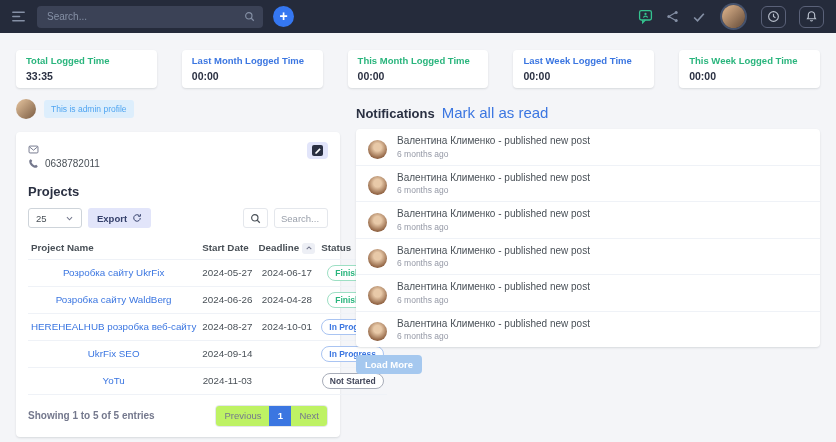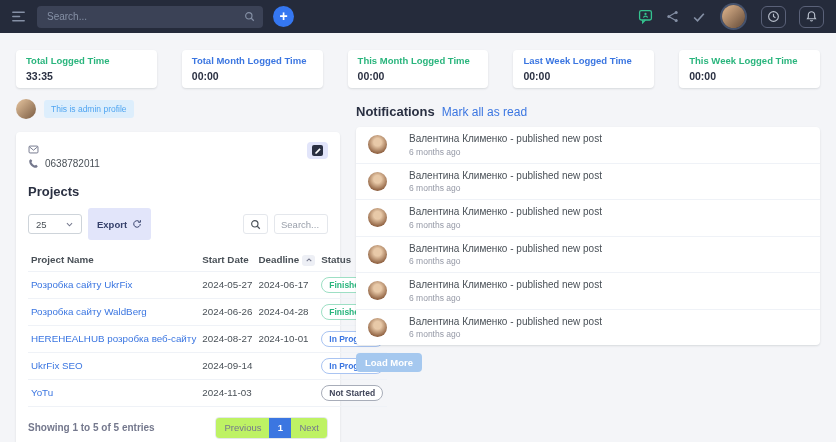--- a/index.html
+++ b/index.html
@@ -40,50 +40,50 @@
   .contact-row { display:flex; align-items:center; gap:6px; font-size:10px; margin-bottom:3px; color:#495057; }
   .contact-row .cic { color:#74788d; display:flex; align-items:center; }
   .email-link { color:#3b76e1; text-decoration:none; cursor:pointer; }
   .edit-btn { position:absolute; top:10px; right:12px; width:21px; height:17px; background:#e2e5fa; border:none; border-radius:4px; display:flex; align-items:center; justify-content:center; cursor:pointer; }
   .edit-inner { width:11px; height:11px; background:#2a3042; border-radius:2px; display:flex; align-items:center; justify-content:center; }
 
   .projects-title { font-size:13px; font-weight:bold; color:#2a3042; margin-top:15px; }
   .ctrl-row { display:flex; align-items:center; margin-top:9px; gap:6px; }
   .pagesize { width:54px; height:20px; border:1px solid #ced4da; border-radius:3px; font-size:9.5px; color:#495057; display:flex; align-items:center; padding:0 7px; cursor:pointer; background:#fff; }
   .pagesize .car { margin-left:auto; color:#74788d; display:flex; }
-  .export-btn { height:20px; background:#e2e5fa; color:#35406b; border:none; border-radius:3px; font-size:9.5px; font-weight:bold; display:flex; align-items:center; gap:5px; padding:16px 9px; cursor:pointer; font-family:inherit; }
+  .export-btn { height:20px; background:#e2e5fa; color:#35406b; border:none; border-radius:3px; font-size:9.5px; font-weight:bold; display:flex; align-items:center; gap:5px; padding:4px 9px; cursor:pointer; font-family:inherit; }
   .ctrl-spacer { flex:1; }
   .tbl-search-btn { width:25px; height:20px; border:1px solid #e4e7ec; border-radius:3px; background:#fff; color:#495057; display:flex; align-items:center; justify-content:center; cursor:pointer; }
   .tbl-search { width:54px; height:20px; border:1px solid #e4e7ec; border-radius:3px; font-size:9.5px; padding:0 6px; outline:none; color:#495057; font-family:inherit; }
   .tbl-search::placeholder { color:#9aa0ab; }
 
   table.projects { width:100%; border-collapse:collapse; margin-top:9px; }
   .projects th { text-align:left; font-size:9.8px; color:#495057; font-weight:bold; padding:5px 3px; border-bottom:1px solid #eff2f7; white-space:nowrap; cursor:pointer; }
   .sort-chip { display:inline-flex; align-items:center; justify-content:center; background:#edeff5; border-radius:3px; width:13px; height:11px; color:#74788d; margin-left:3px; vertical-align:middle; }
-  .projects td { font-size:9.8px; color:#495057; padding:0 3px; border-bottom:1px solid #eff2f7; height:27px; white-space:nowrap; }
+  .projects td { font-size:9.8px; color:#495057; padding:0 3px; border-bottom:1px solid #eff2f7; height:27px; white-space:nowrap;text-align:center; }
   .proj-link { color:#3b76e1; text-decoration:none; cursor:pointer; }
   .badge { display:inline-block; font-size:8.5px; font-weight:bold; padding:2px 7px; border-radius:9px; border:1px solid; background:#fff; }
   .badge.finished { color:#2ab57d; border-color:#9ddfc4; }
   .badge.progress { color:#3b76e1; border-color:#a9c4f2; }
   .badge.notstarted { color:#41465a; border-color:#a8adb9; }
 
   .tbl-footer { display:flex; align-items:center; margin-top:10px; }
   .showing { font-size:10px; color:#74788d;font-weight:bold; }
   .pager { margin-left:auto; display:flex; border:1px solid #e4e7ec; border-radius:4px; overflow:hidden; height:22px; font-size:9.5px; }
   .pager > div { display:flex; align-items:center; padding:0 8px; cursor:pointer; }
   .pg-prev, .pg-next { color:#74788d; background:#bef264; }
   .pg-num { background:#3b76e1; color:#fff; width:22px; justify-content:center; font-weight:bold; }
 
   
   .right-col { position:absolute; left:356px; top:104px; width:464px; }
   .notif-head { display:flex; align-items:baseline; gap:7px; }
   .notif-title { font-size:13px; font-weight:bold; color:#2a3042; }
-  .mark-all { font-size:12px; color:#3b76e1; text-decoration:none; cursor:pointer; }
+  .mark-all { font-size:15px; color:#3b76e1; text-decoration:none; cursor:pointer; }
   .notif-card { margin-top:8px; }
-  .notif-item { display:flex; align-items:center; gap:22px; padding:6px 12px; border-bottom:1px solid #eff2f7; }
+  .notif-item { display:flex; align-items:flex-end; gap:10px; padding:6px 12px; border-bottom:1px solid #eff2f7; }
   .notif-item:last-child { border-bottom:none; }
   .notif-avatar { width:19px; height:19px; border-radius:50%; background:radial-gradient(circle at 50% 38%, #e8c9a8 25%, #8d5f3f 75%); flex:none; }
   .notif-txt .t { font-size:10px; color:#495057; }
   .notif-txt .time { font-size:8.5px; color:#9599a6; margin-top:2.5px; }
   .load-more { margin-top:8px; background:#a5c8ef; color:#fff; border:none; border-radius:4px; font-size:9.5px; font-weight:bold; padding:4px 9px; cursor:pointer; font-family:inherit; }
 
   svg { display:block; }
 </style>
 </head>
 <body>
@@ -143,21 +143,21 @@
     </span>
   </span>
 </div>
 
 <div class="stats">
   <div class="stat-card">
     <div class="stat-label green">Total Logged Time</div>
     <div class="stat-value">33:35</div>
   </div>
   <div class="stat-card">
-    <div class="stat-label blue">Total Month Logged Time</div>
+    <div class="stat-label blue">Last Month Logged Time</div>
     <div class="stat-value">00:00</div>
   </div>
   <div class="stat-card">
     <div class="stat-label green">This Month Logged Time</div>
     <div class="stat-value">00:00</div>
   </div>
   <div class="stat-card">
     <div class="stat-label blue">Last Week Logged Time</div>
     <div class="stat-value">00:00</div>
   </div>

